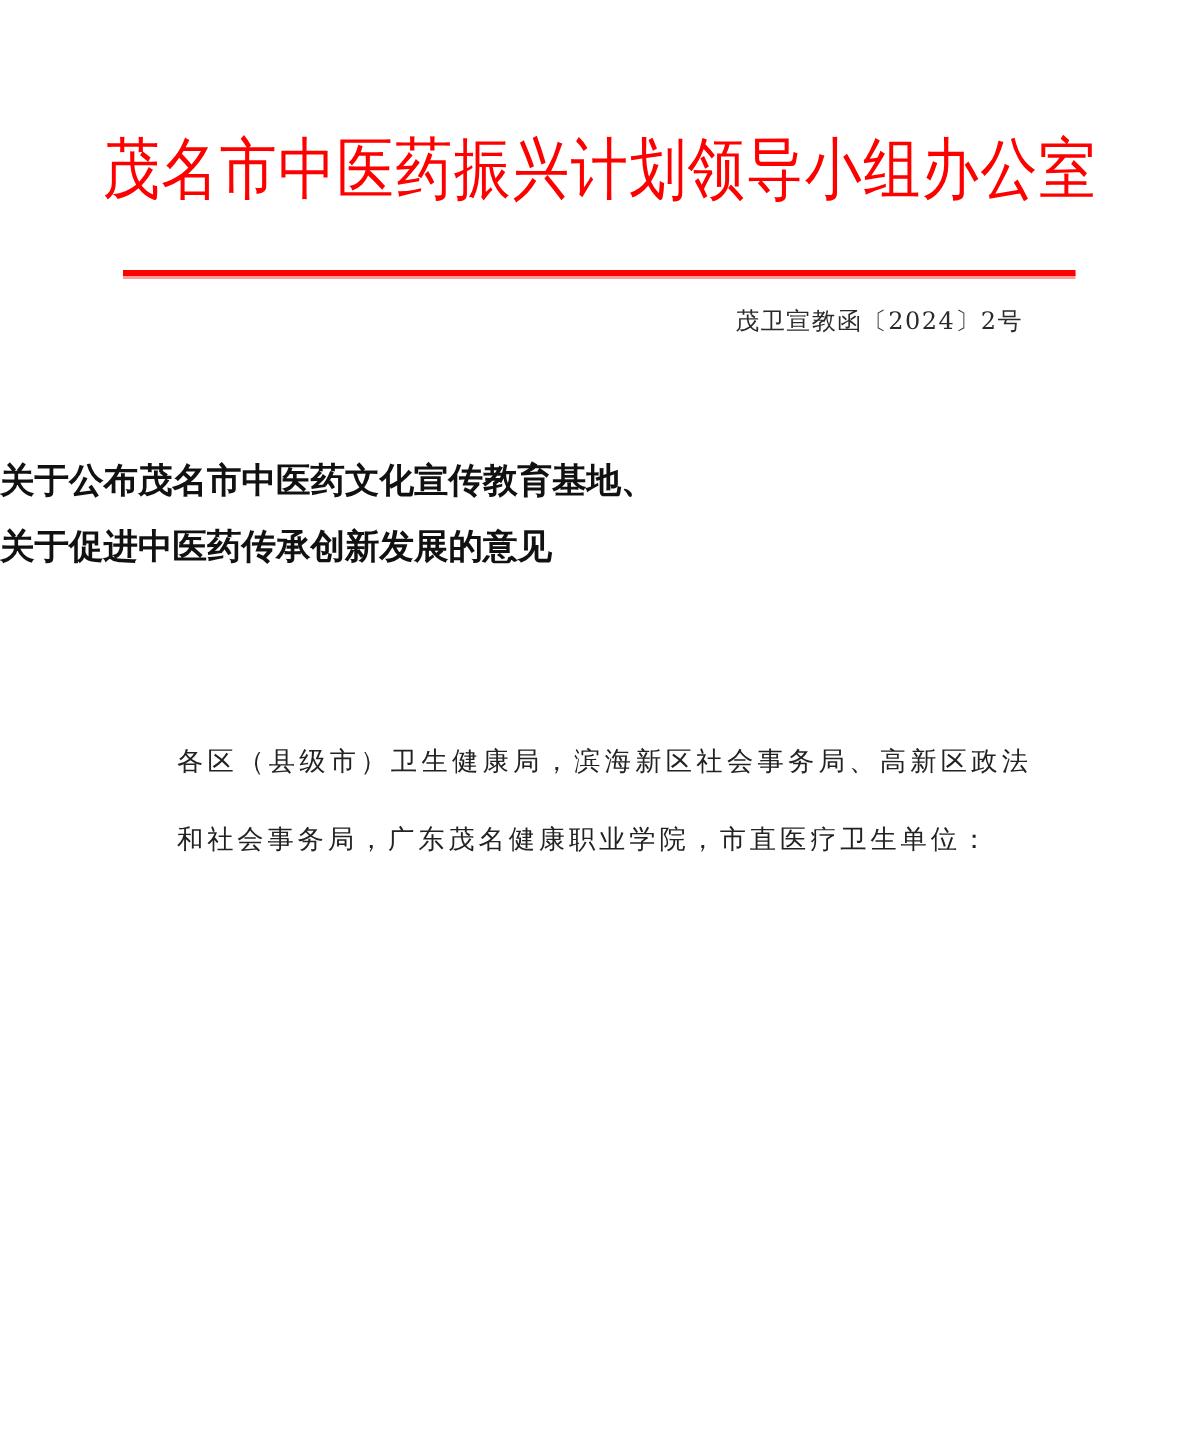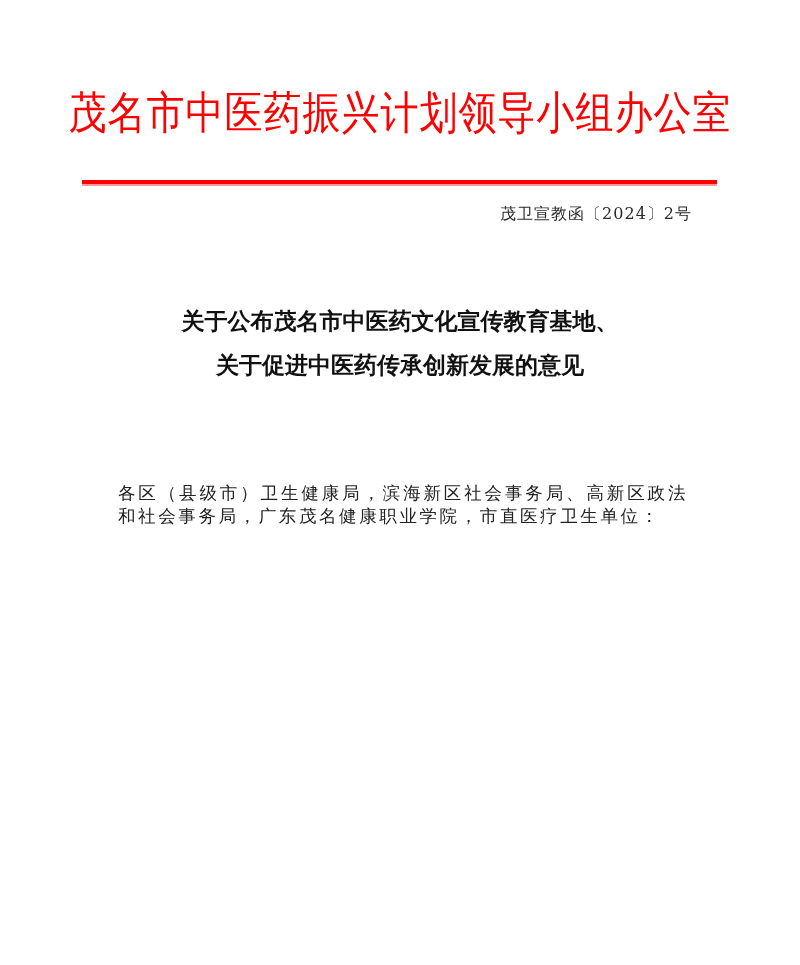--- a/index.html
+++ b/index.html
@@ -33,46 +33,46 @@
       position: absolute;
       left: 82px;
       top: 180px;
       width: 635px;
       height: 4px;
       background: #ff0000;
       box-shadow: 0 2px 0 0 #ff9a9a;
     }
     .doc-number {
       position: absolute;
-      right: 108px;
+      right: 118px;
       top: 200px;
       font-size: 16px;
       letter-spacing: 1px;
       color: #2a2a2a;
       line-height: 28px;
     }
     .title {
       position: absolute;
       left: 0;
       top: 299px;
       width: 800px;
-      text-align: center;
+      text-align: left;
       font-weight: bold;
       font-size: 23px;
       line-height: 44px;
       color: #111111;
     }
     .title .line { display: block; }
     .body-text {
       position: absolute;
       left: 118px;
       top: 482px;
       width: 570px;
       font-size: 17.5px;
-      line-height: 23px;
+      line-height: 52px;
       letter-spacing: 2.6px;
       color: #222222;
       text-align: justify;
     }
     .body-text p {
       margin: 0;
     }
     .indent {
       text-indent: 2em;
     }

